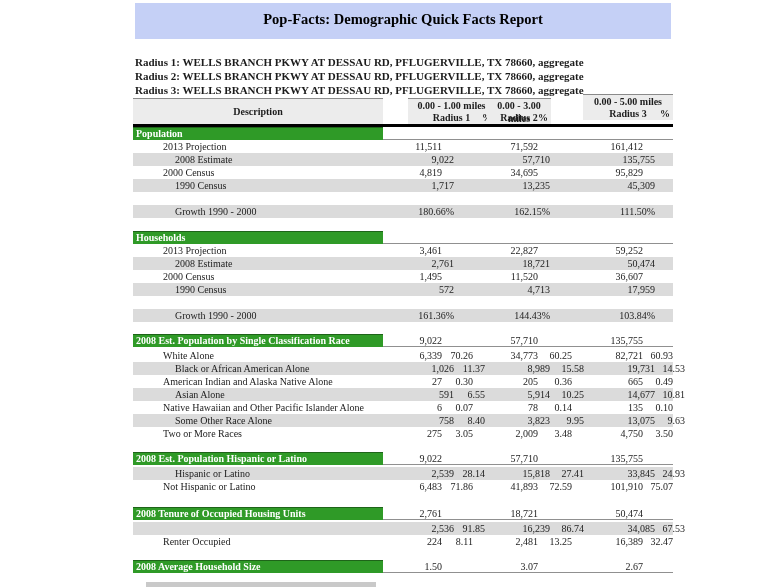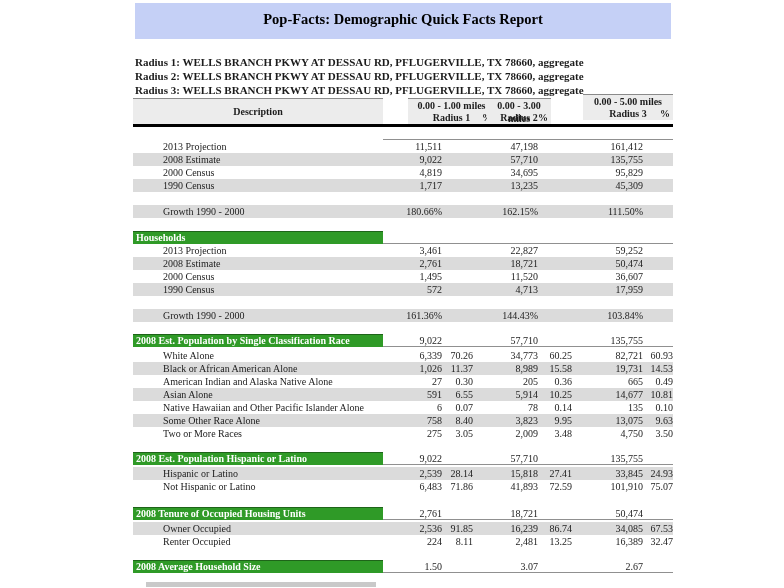--- a/index.html
+++ b/index.html
@@ -35,21 +35,21 @@
   .rad-line{position:relative;height:12px;line-height:12px;text-align:center;
     font-size:10px;font-weight:bold;}
   .rad-line .pct-sym{position:absolute;right:3px;top:0;}
   .black-line{height:3px;background:#000;}
 
   .row,.bar-row{
     display:grid;
     grid-template-columns:250px 7px 52px 31px 14px 51px 34px 11px 60px 30px;
     height:13px;line-height:13px;font-size:10px;
   }
-  .row.shaded{background:#dbdbdb;}
+  .row.shaded{background:#dbdbdb;padding-left:12px;}
   .row .label{grid-column:1;padding-left:30px;white-space:nowrap;overflow:hidden;}
   .cell{text-align:right;white-space:nowrap;}
   .v1{grid-column:3;} .p1{grid-column:4;}
   .v2{grid-column:6;} .p2{grid-column:7;}
   .v3{grid-column:9;} .p3{grid-column:10;}
   .bar-row{position:relative;}
   .green-bar{
     grid-column:1;background:#2f9a27;color:#fff;font-weight:bold;
     padding-left:3px;box-shadow:inset 0 1px 0 rgba(0,0,0,0.35);
     white-space:nowrap;overflow:hidden;
@@ -94,27 +94,28 @@
       <div class="miles">0.00 - 5.00 miles</div>
       <div class="rad-line">
         <span>Radius 3</span>
         <span class="pct-sym">%</span>
       </div>
     </div>
   </div>
   <div class="black-line"></div>
   <div>
       <div class="bar-row">
+        <div class="green-bar">Population</div>
         <div class="underline"></div>
       </div>
       <div class="row">
         <div class="label">2013 Projection</div>
         <div class="cell v1">11,511</div>
         <div class="cell p1"></div>
-        <div class="cell v2">47,198</div>
+        <div class="cell v2">71,592</div>
         <div class="cell p2"></div>
         <div class="cell v3">161,412</div>
         <div class="cell p3"></div>
       </div>
       <div class="row shaded">
         <div class="label">2008 Estimate</div>
         <div class="cell v1">9,022</div>
         <div class="cell p1"></div>
         <div class="cell v2">57,710</div>
         <div class="cell p2"></div>
@@ -302,21 +303,20 @@
       <div class="spacer" style="height: 14px;"></div>
       <div class="bar-row">
         <div class="green-bar">2008 Tenure of Occupied Housing Units</div>
         <div class="cell v1">2,761</div>
         <div class="cell v2">18,721</div>
         <div class="cell v3">50,474</div>
         <div class="underline"></div>
       </div>
       <div class="spacer" style="height: 2px;"></div>
       <div class="row shaded">
-        <div class="label">Owner Occupied</div>
         <div class="cell v1">2,536</div>
         <div class="cell p1">91.85</div>
         <div class="cell v2">16,239</div>
         <div class="cell p2">86.74</div>
         <div class="cell v3">34,085</div>
         <div class="cell p3">67.53</div>
       </div>
       <div class="row">
         <div class="label">Renter Occupied</div>
         <div class="cell v1">224</div>

